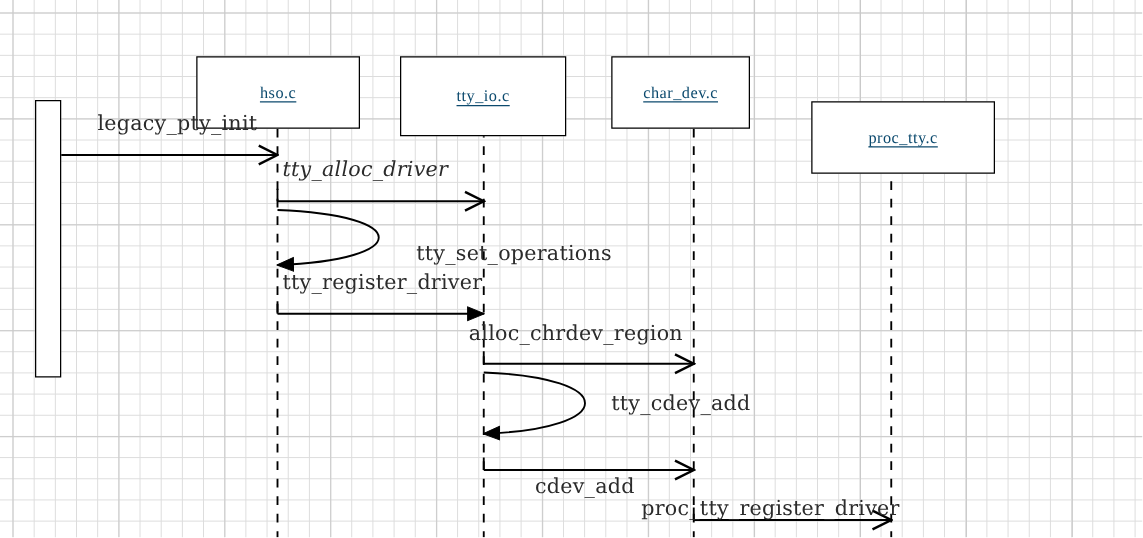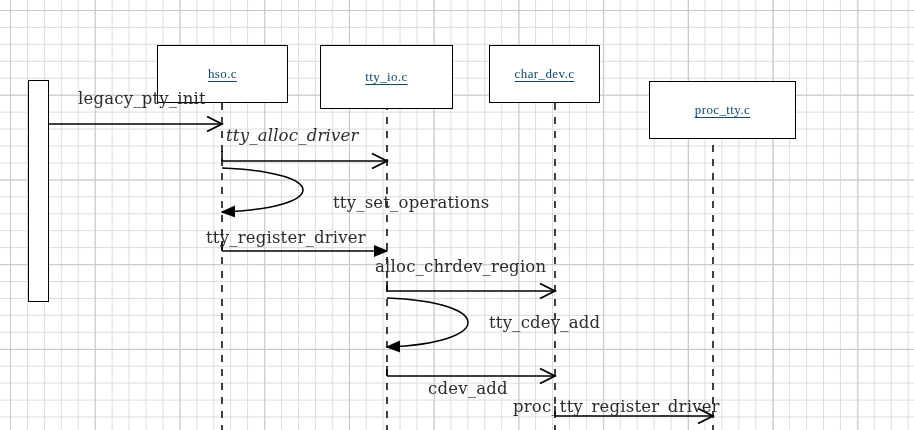--- a/index.html
+++ b/index.html
@@ -137,20 +137,20 @@
         <span class="actor-label">proc_tty.c</span>
       </div>
     </div>
 
   <div class="activation" id="activation-bar" style="left: 28px; top: 80px; width: 21px; height: 222px;"></div>
 
   <div id="labels">
       <div class="msg-label" style="left: 62px; top: 91px; margin-left: 16px;">legacy_pty_init</div>
       <div class="msg-label" style="left: 226px; top: 128px; font-style: italic;">tty_alloc_driver</div>
       <div class="msg-label" style="left: 333px; top: 183px; margin-top: 12px;">tty_set_operations</div>
-      <div class="msg-label" style="left: 206px; top: 218px; margin-top: 12px;">tty_register_driver</div>
+      <div class="msg-label" style="left: 226px; top: 218px;">tty_register_driver</div>
       <div class="msg-label" style="left: 375px; top: 259px;">alloc_chrdev_region</div>
       <div class="msg-label" style="left: 489px; top: 315px;">tty_cdev_add</div>
       <div class="msg-label" style="left: 428px; top: 344px; margin-top: 37px;">cdev_add</div>
       <div class="msg-label" style="left: 513px; top: 399px;">proc_tty_register_driver</div>
     </div>
 
 </div>
 
 </body></html>

